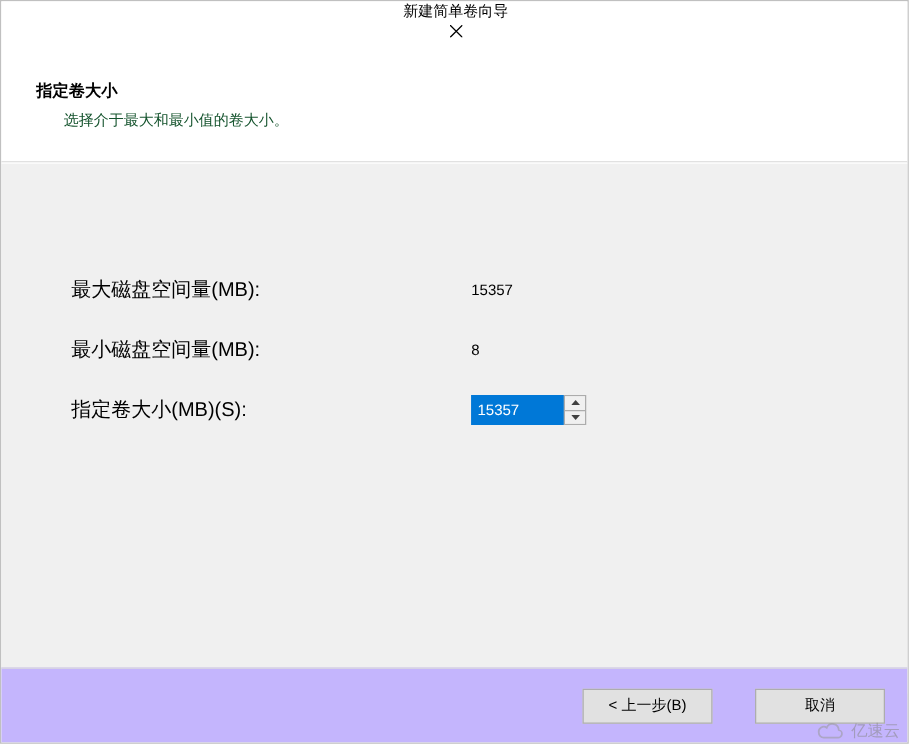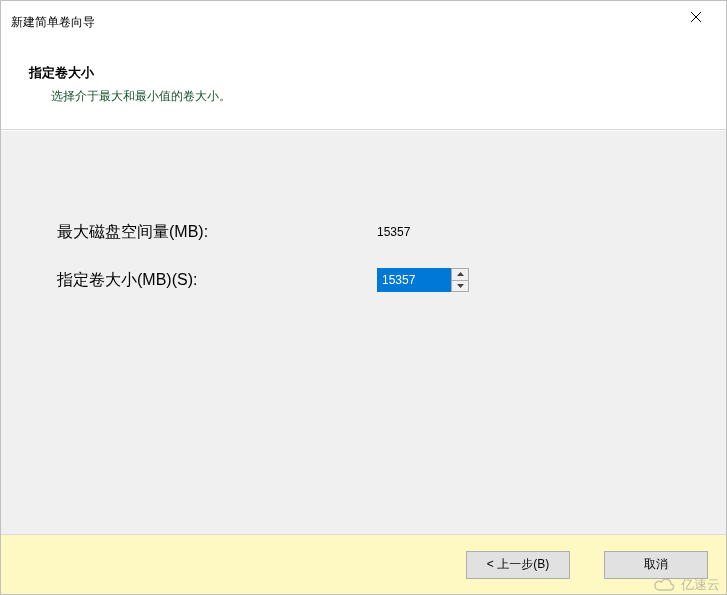--- a/index.html
+++ b/index.html
@@ -9,23 +9,24 @@
       background: #fff;
       width: 727px;
       height: 595px;
       overflow: hidden;
       position: relative;
       border: 1px solid #c0c0c0;
     }
     .titlebar {
       height: 30px;
       display: flex;
-      align-items: flex-end;
+      align-items: center;
       padding: 0 8px 0 10px;
       background: #fff;
+      flex-direction: column;
     }
     .titlebar .title {
       flex: 1;
       font-size: 12px;
       color: #000;
     }
     .close-btn {
       width: 44px;
       height: 28px;
       display: flex;
@@ -107,21 +108,21 @@
       justify-content: center;
       background: #f0f0f0;
       cursor: pointer;
     }
     .spinner-btn + .spinner-btn { border-top: 1px solid #acacac; }
     .spinner-btn svg { width: 7px; height: 4px; }
     .footer {
       position: absolute;
       bottom: 0; left: 0; right: 0;
       height: 60px;
-      background: #fef9c3;
+      background: #c4b5fd;
       display: flex;
       align-items: center;
       justify-content: flex-end;
       padding-right: 18px;
       gap: 8px;
       border-top: 1px solid #dcdcdc;
     }
     .btn {
       min-width: 104px;
       height: 28px;
@@ -168,20 +169,24 @@
   <div class="h2">选择介于最大和最小值的卷大小。</div>
 </div>
 
 <div class="content-area">
 
   <div class="field-row">
     <span class="field-label">最大磁盘空间量(MB):</span>
     <span class="field-value">15357</span>
   </div>
 
+  <div class="field-row">
+    <span class="field-label">最小磁盘空间量(MB):</span>
+    <span class="field-value">8</span>
+  </div>
 
   <div class="field-row">
     <span class="field-label">指定卷大小(MB)(S):</span>
     <div class="spinner-wrap">
       <input class="spinner-input selected" type="text" value="15357" style="">
       <div class="spinner-btns">
         <div class="spinner-btn">
           <svg viewBox="0 0 7 4">
               <path d="M0 4 L3.5 0 L7 4 Z" fill="#404040"></path>
             </svg>

